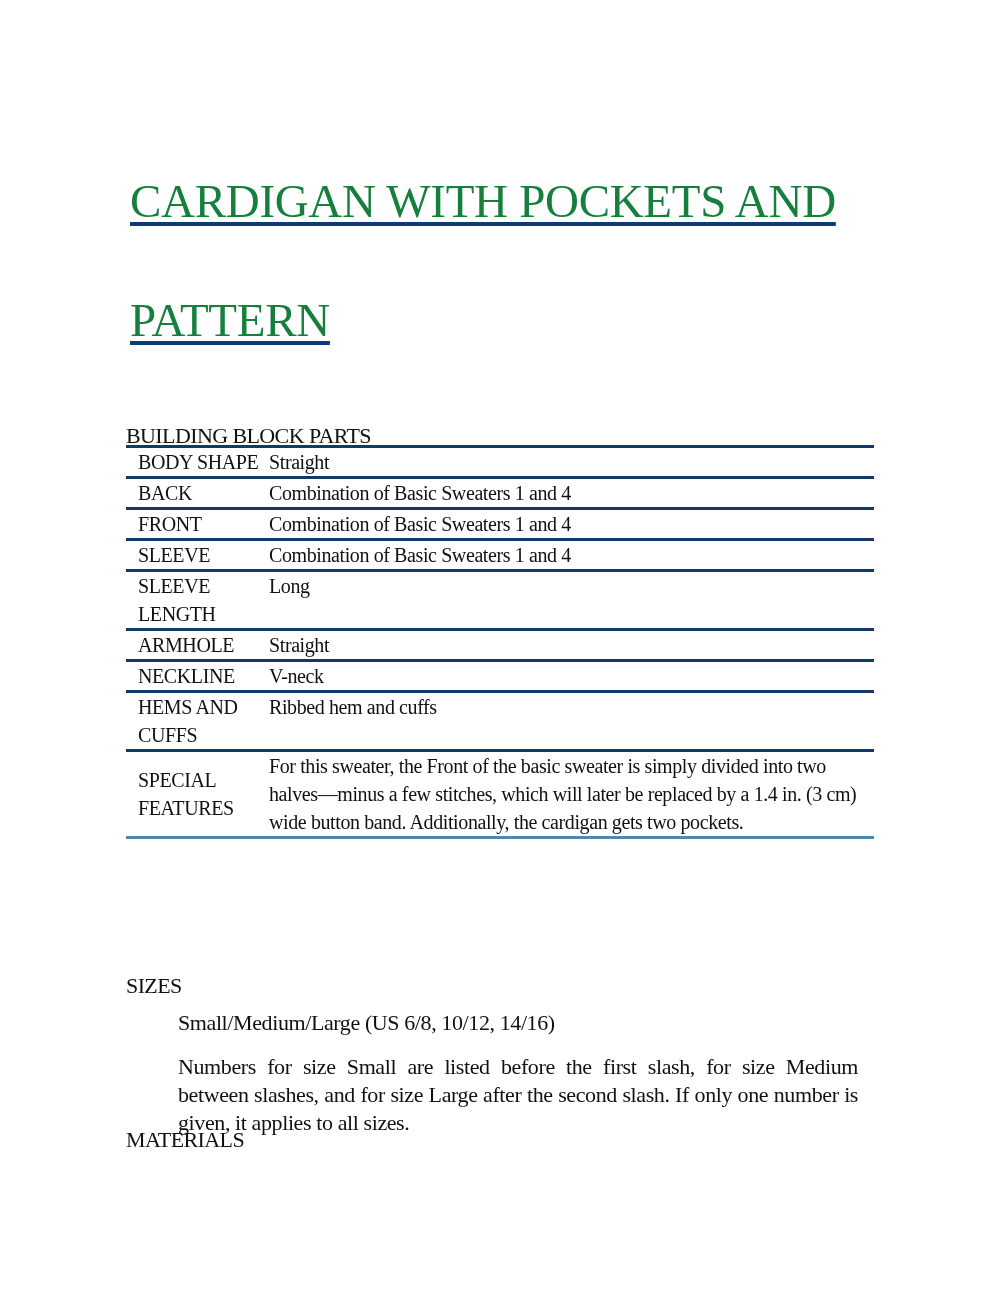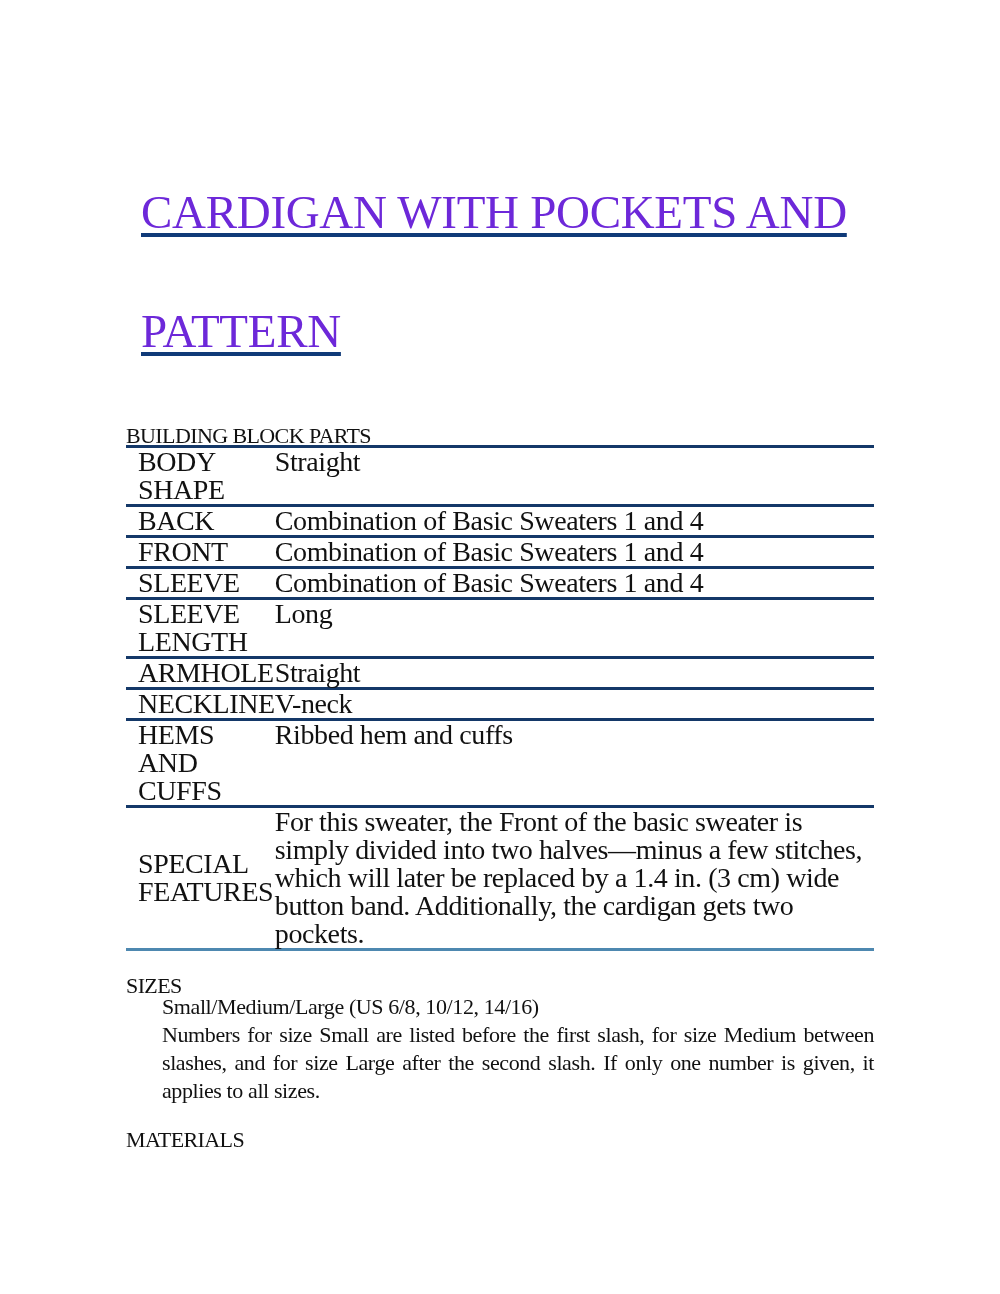--- a/index.html
+++ b/index.html
@@ -3,53 +3,53 @@
   <meta charset="utf-8">
   <style>
     html, body { margin: 0; padding: 0; background: #ffffff; }
     body {
       width: 1000px; height: 1294px; position: relative; overflow: hidden;
       font-family: "Liberation Serif", "DejaVu Serif", serif;
       color: #111111;
     }
     .page-title {
       position: absolute; left: 126px; top: 168px; width: 760px;
-      margin: 15px; font-weight: normal;
+      margin: 4px; font-weight: normal;
       font-size: 47px; line-height: 59.5px;
-      color: #6d28d9; letter-spacing: -0.3px;
+      color: #15803d; letter-spacing: -0.3px;
     }
     .page-title .tline {
       display: inline;
       text-decoration: underline; text-decoration-thickness: 4px;
       text-underline-offset: 5px; text-decoration-color: #0f3a78;
     }
     .section-label {
       position: absolute; left: 126px; font-size: 22px; line-height: 28px;
       letter-spacing: -0.6px;
       margin-top: 6px;
     }
     #bb-label { top: 416px; }
     #sizes-label { top: 966px; }
     #materials-label { top: 1120px; }
 
     .bb-table {
       position: absolute; left: 126px; top: 445px; width: 748px;
-      border-collapse: collapse; font-size: 28px; line-height: 28px;
+      border-collapse: collapse; font-size: 20px; line-height: 28px;
     }
     .bb-table td { padding: 0; vertical-align: top; letter-spacing: -0.4px; }
     .bb-table tr { border-top: 3px solid #143868; }
     .bb-table td.k { width: 131px; padding-left: 12px; }
     .bb-table tr.last { border-bottom: 3px solid #4e88b0; }
     .bb-table td.k.mid { vertical-align: middle; }
 
     .sizes-block {
       position: absolute; left: 162px; top: 993px; width: 712px;
       font-size: 22px; line-height: 28px; letter-spacing: -0.4px;
     }
-    .sizes-block p { margin: 0; }
+    .sizes-block p { margin: 16px; }
     .sizes-block .just { text-align: justify; }
   </style>
 </head>
 <body>
 
 <h1 class="page-title">
   <span class="tline">CARDIGAN WITH POCKETS AND</span><br>
   <br>
   <span class="tline">PATTERN</span>
 </h1>

